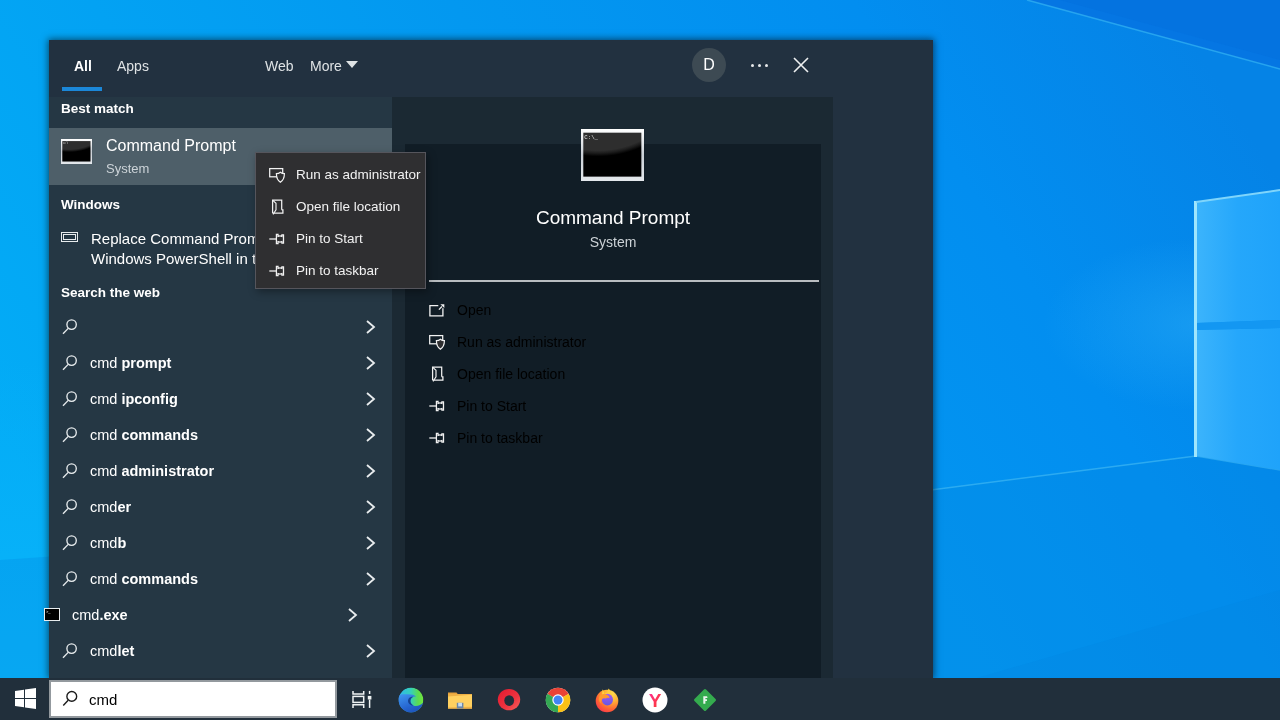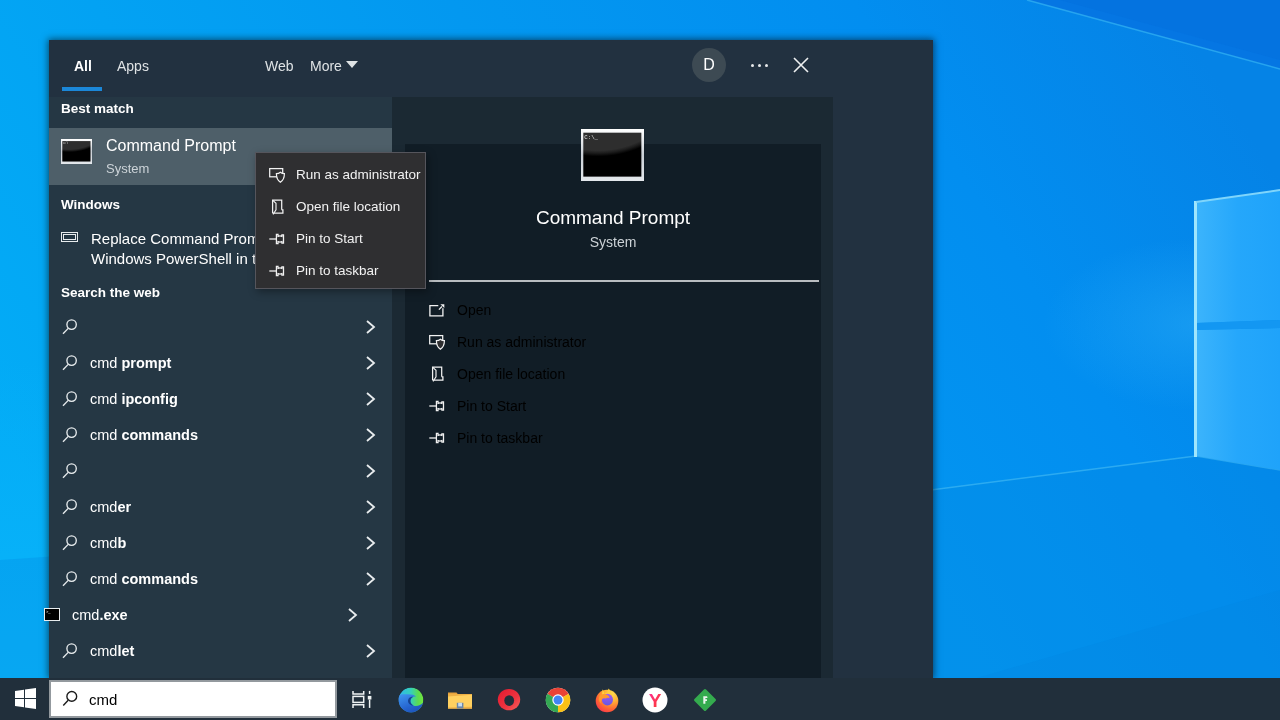--- a/index.html
+++ b/index.html
@@ -197,20 +197,21 @@
       <div class="txt">cmd <b>commands</b></div>
       <svg class="chev" viewBox="0 0 16 16">
         <path d="M5 2 L12 8 L5 14" fill="none" stroke="#e8ecee" stroke-width="1.8"></path>
       </svg>
     </div>
     <div class="wrow abs" style="left:49px; top:453px;">
       <svg class="mag" viewBox="0 0 16 16">
         <circle cx="9.6" cy="5.6" r="4.7" fill="none" stroke="#e8ecee" stroke-width="1.35"></circle>
         <line x1="6.2" y1="9.4" x2="1.0" y2="14.8" stroke="#e8ecee" stroke-width="1.35"></line>
       </svg>
+      <div class="txt">cmd <b>administrator</b></div>
       <svg class="chev" viewBox="0 0 16 16">
         <path d="M5 2 L12 8 L5 14" fill="none" stroke="#e8ecee" stroke-width="1.8"></path>
       </svg>
     </div>
     <div class="wrow abs" style="left:49px; top:489px;text-align:right;">
       <svg class="mag" viewBox="0 0 16 16">
         <circle cx="9.6" cy="5.6" r="4.7" fill="none" stroke="#e8ecee" stroke-width="1.35"></circle>
         <line x1="6.2" y1="9.4" x2="1.0" y2="14.8" stroke="#e8ecee" stroke-width="1.35"></line>
       </svg>
       <div class="txt">cmd<b>er</b></div>

